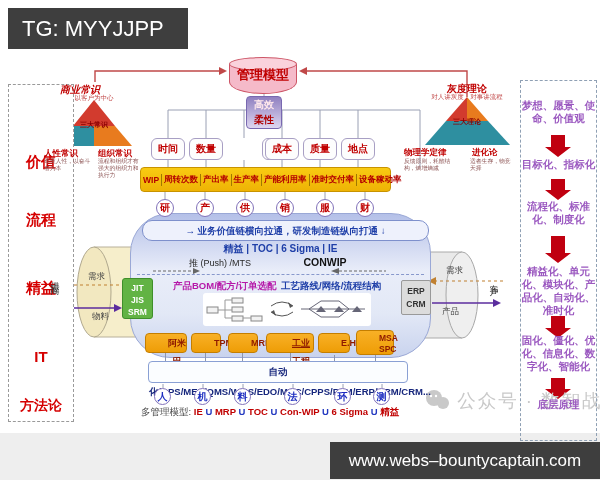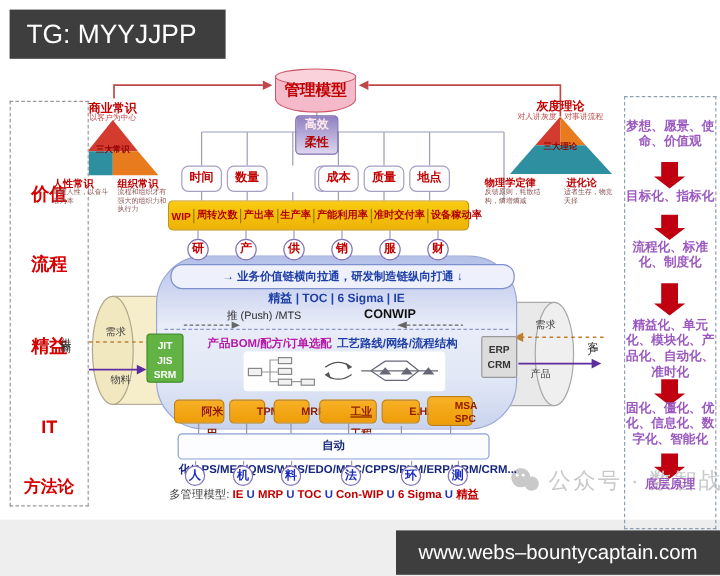--- a/index.html
+++ b/index.html
@@ -293,21 +293,21 @@
   <div class="abs litem" style="top:397px;font-size:14px;">方法论</div>
 
   <div class="abs rcol"></div>
   <div class="abs ritem" style="top:99px;">梦想、愿景、使命、价值观</div>
   <div class="abs ritem" style="top:158px;">目标化、指标化</div>
   <div class="abs ritem" style="top:200px;">流程化、标准化、制度化</div>
   <div class="abs ritem" style="top:265px;">精益化、单元化、模块化、产品化、自动化、准时化</div>
   <div class="abs ritem" style="top:334px;">固化、僵化、优化、信息化、数字化、智能化</div>
   <div class="abs ritem" style="top:398px;">底层原理</div>
 
-  <div class="abs pyr-title ctr" style="left:54px;top:83px;width:80px;">商业常识</div>
+  <div class="abs pyr-title ctr" style="left:40px;top:83px;width:80px;font-style:italic;">商业常识</div>
   <div class="abs pyr-sub ctr" style="left:54px;top:94px;width:80px;">以客户为中心</div>
   <div class="abs pyr-center ctr" style="left:70px;top:120px;width:48px;">三大常识</div>
   <div class="abs pyr-leg" style="left:44px;top:148px;width:50px;">人性常识</div>
   <div class="abs pyr-note" style="left:44px;top:158px;width:48px;">尊重人性，以奋斗者为本</div>
   <div class="abs pyr-leg" style="left:98px;top:148px;width:50px;">组织常识</div>
   <div class="abs pyr-note" style="left:98px;top:158px;width:46px;">流程和组织才有强大的组织力和执行力</div>
 
   <div class="abs pyr-title ctr" style="left:427px;top:82px;width:80px;">灰度理论</div>
   <div class="abs pyr-sub ctr" style="left:422px;top:93px;width:90px;">对人讲灰度，对事讲流程</div>
   <div class="abs pyr-center ctr" style="left:443px;top:117px;width:48px;">三大理论</div>

